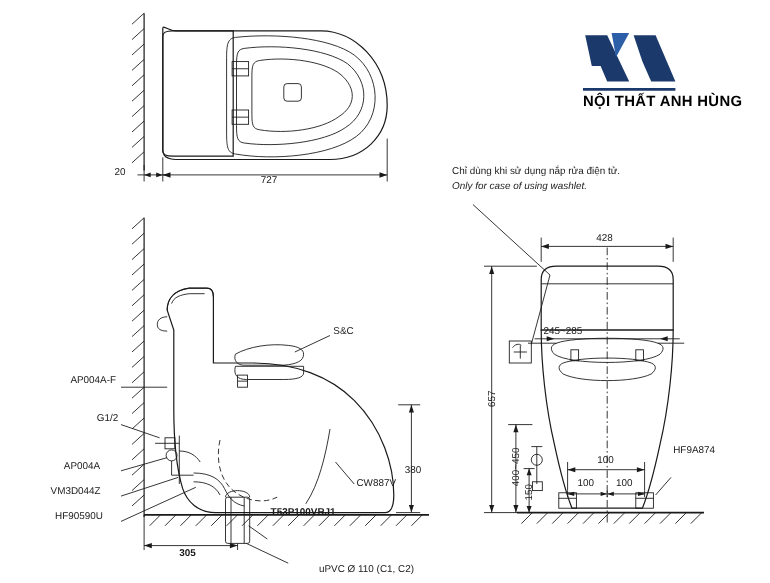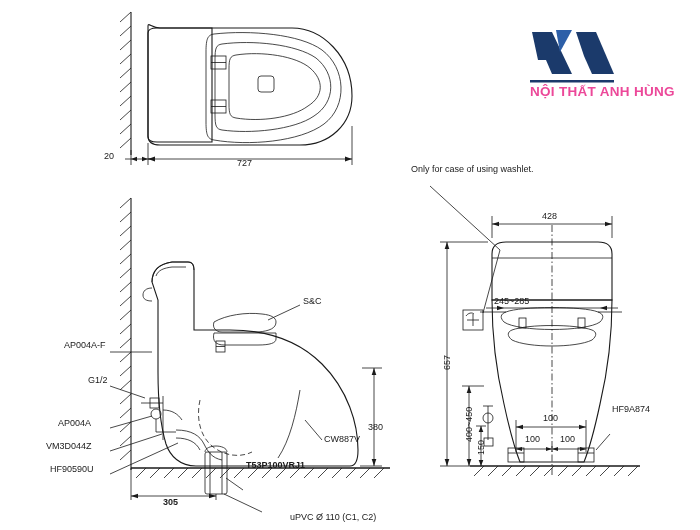--- a/index.html
+++ b/index.html
@@ -17,30 +17,30 @@
     background: #ffffff;
     overflow: hidden;
   }
   .lbl {
     position: absolute;
     font-size: 9px;
     color: #1a1a1a;
     white-space: nowrap;
     line-height: 1.15;
   }
-  .lbl.it { }
+  .lbl.it { font-style: italic; }
   .lbl.vert {
     transform-origin: 0 0;
     transform: rotate(-90deg);
   }
   .logo-text {
     position: absolute;
     font-size: 13.5px;
     font-weight: bold;
-    color: #ec4899;
+    color: #000000;
     letter-spacing: 0.3px;
     white-space: nowrap;
   }
   svg { position: absolute; left: 0; top: 0; }
   .ln { stroke: #1a1a1a; fill: none; }
   .thin { stroke-width: 0.8; }
   .med { stroke-width: 1.1; }
   .thick { stroke-width: 1.6; }
   .dash { stroke-dasharray: 5 3; }
   .dashdot { stroke-dasharray: 7 2.5 1.5 2.5; }
@@ -305,20 +305,21 @@
       <path d="M556,30 L572,30 L560,52 Z" fill="#2d5fa8"></path>
       <rect x="530" y="80" width="84" height="2.5" fill="#1b3a6b"></rect>
     </g>
   </svg>
 
   <div class="logo-text" style="left:530px; top:84px;">NỘI THẤT ANH HÙNG</div>
 
   <div class="lbl" style="left:237px; top:158px;">727</div>
   <div class="lbl" style="left:104px; top:151px;">20</div>
 
+  <div class="lbl" style="left:411px; top:150px;">Chỉ dùng khi sử dụng nắp rửa điện tử.</div>
   <div class="lbl it" style="left:411px; top:164px;">Only for case of using washlet.</div>
 
   <div class="lbl" style="left:64px; top:340px;">AP004A-F</div>
   <div class="lbl" style="left:88px; top:375px;">G1/2</div>
   <div class="lbl" style="left:58px; top:418px;">AP004A</div>
   <div class="lbl" style="left:46px; top:441px;">VM3D044Z</div>
   <div class="lbl" style="left:50px; top:464px;">HF90590U</div>
   <div class="lbl" style="left:303px; top:296px;">S&amp;C</div>
   <div class="lbl" style="left:324px; top:434px;">CW887V</div>
   <div class="lbl" style="left:246px; top:460px;font-weight:bold;">T53P100VRJ1</div>

